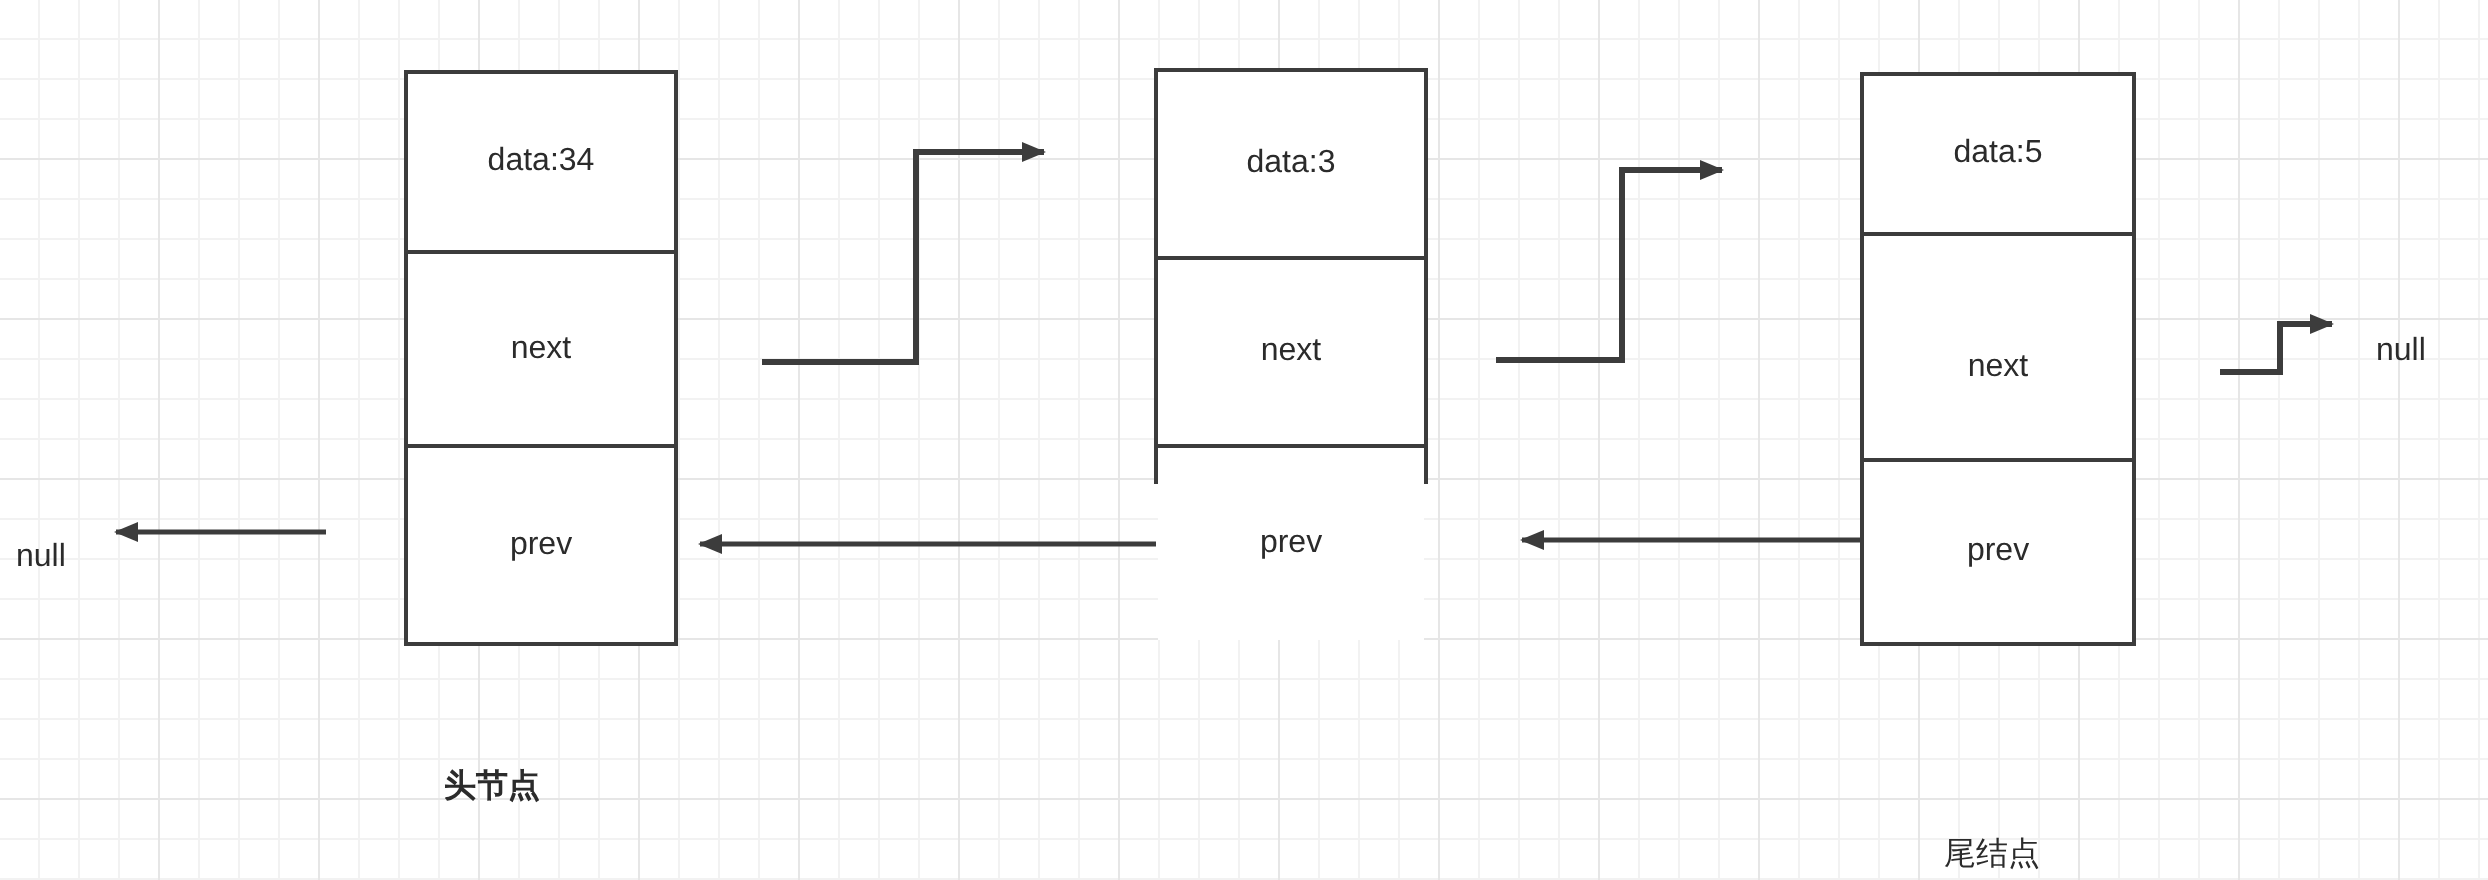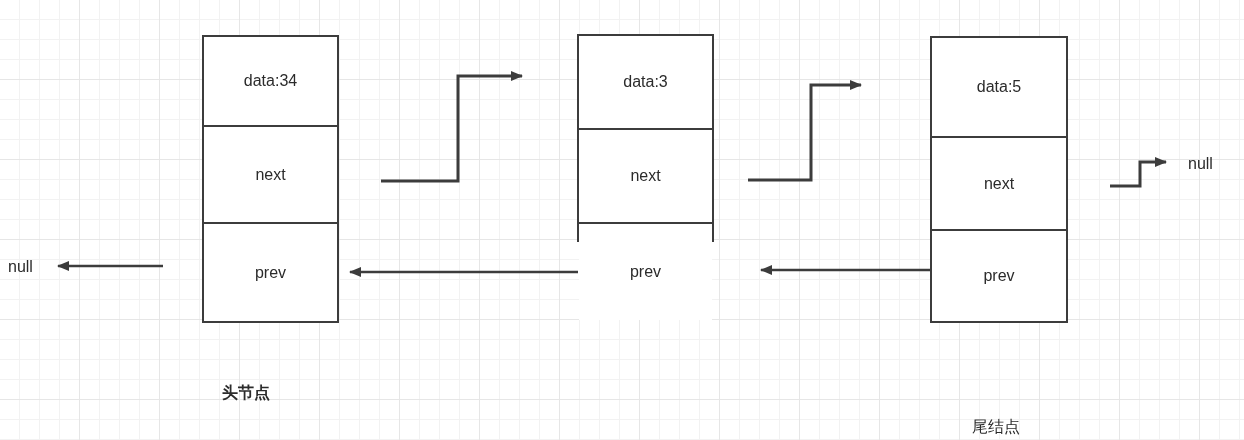--- a/index.html
+++ b/index.html
@@ -54,21 +54,21 @@
     height: 440px;
     pointer-events: none;
   }
   .lbl {
     position: absolute;
     color: #2b2b2b;
     font-size: 16px;
     white-space: nowrap;
   }
   .lbl-cn { font-size: 16px; }
-  .null-lbl { font-size: 16px; color: #2b2b2b; }
+  .null-lbl { font-size: 16px; color: #2b2b2b; margin-top: 12px; }
 </style>
 </head>
 <body>
 
 <div id="canvas">
 
   <div class="node" id="node-1" style="left: 202px; top: 35px; width: 137px; height: 288px;">
     <div class="cell cell-data" style="top: 0px; height: 90px;">
       <span>data:34</span>
     </div>
@@ -86,21 +86,21 @@
     </div>
     <div class="cell cell-next" style="top: 94px; height: 94px;">
       <span>next</span>
     </div>
     <div class="cell cell-prev" style="top: 188px; height: 96px;">
       <span>prev</span>
     </div>
   </div>
 
   <div class="node" id="node-3" style="left: 930px; top: 36px; width: 138px; height: 287px;">
-    <div class="cell cell-data" style="top: 0px; height: 100px;">
+    <div class="cell cell-data" style="top: 0px; height: 80px;">
       <span>data:5</span>
     </div>
     <div class="cell cell-next" style="top: 100px; height: 93px;">
       <span>next</span>
     </div>
     <div class="cell cell-prev" style="top: 193px; height: 90px;">
       <span>prev</span>
     </div>
   </div>
 

